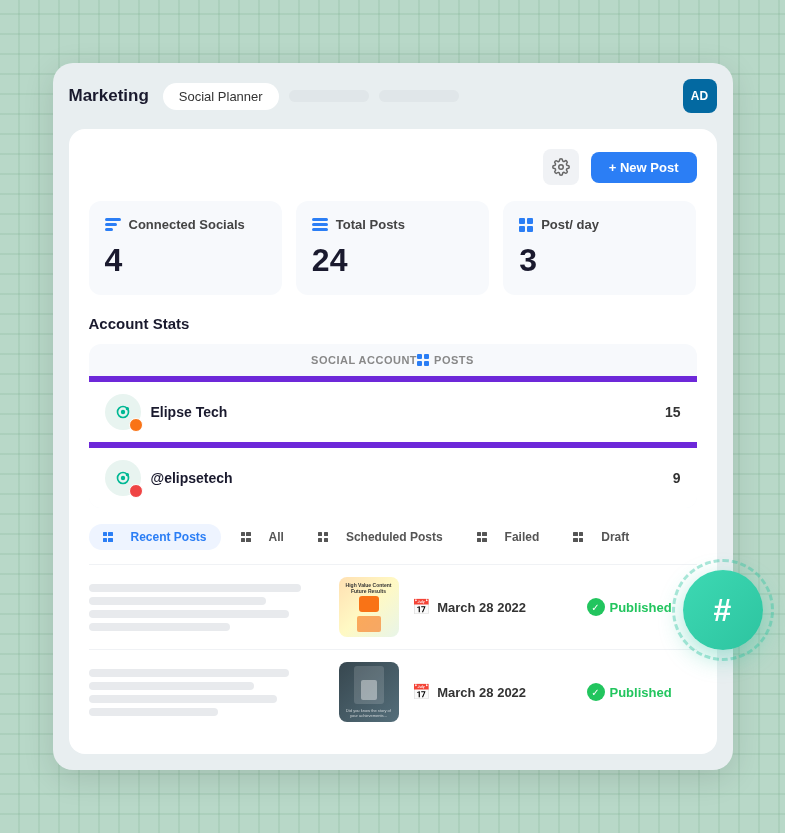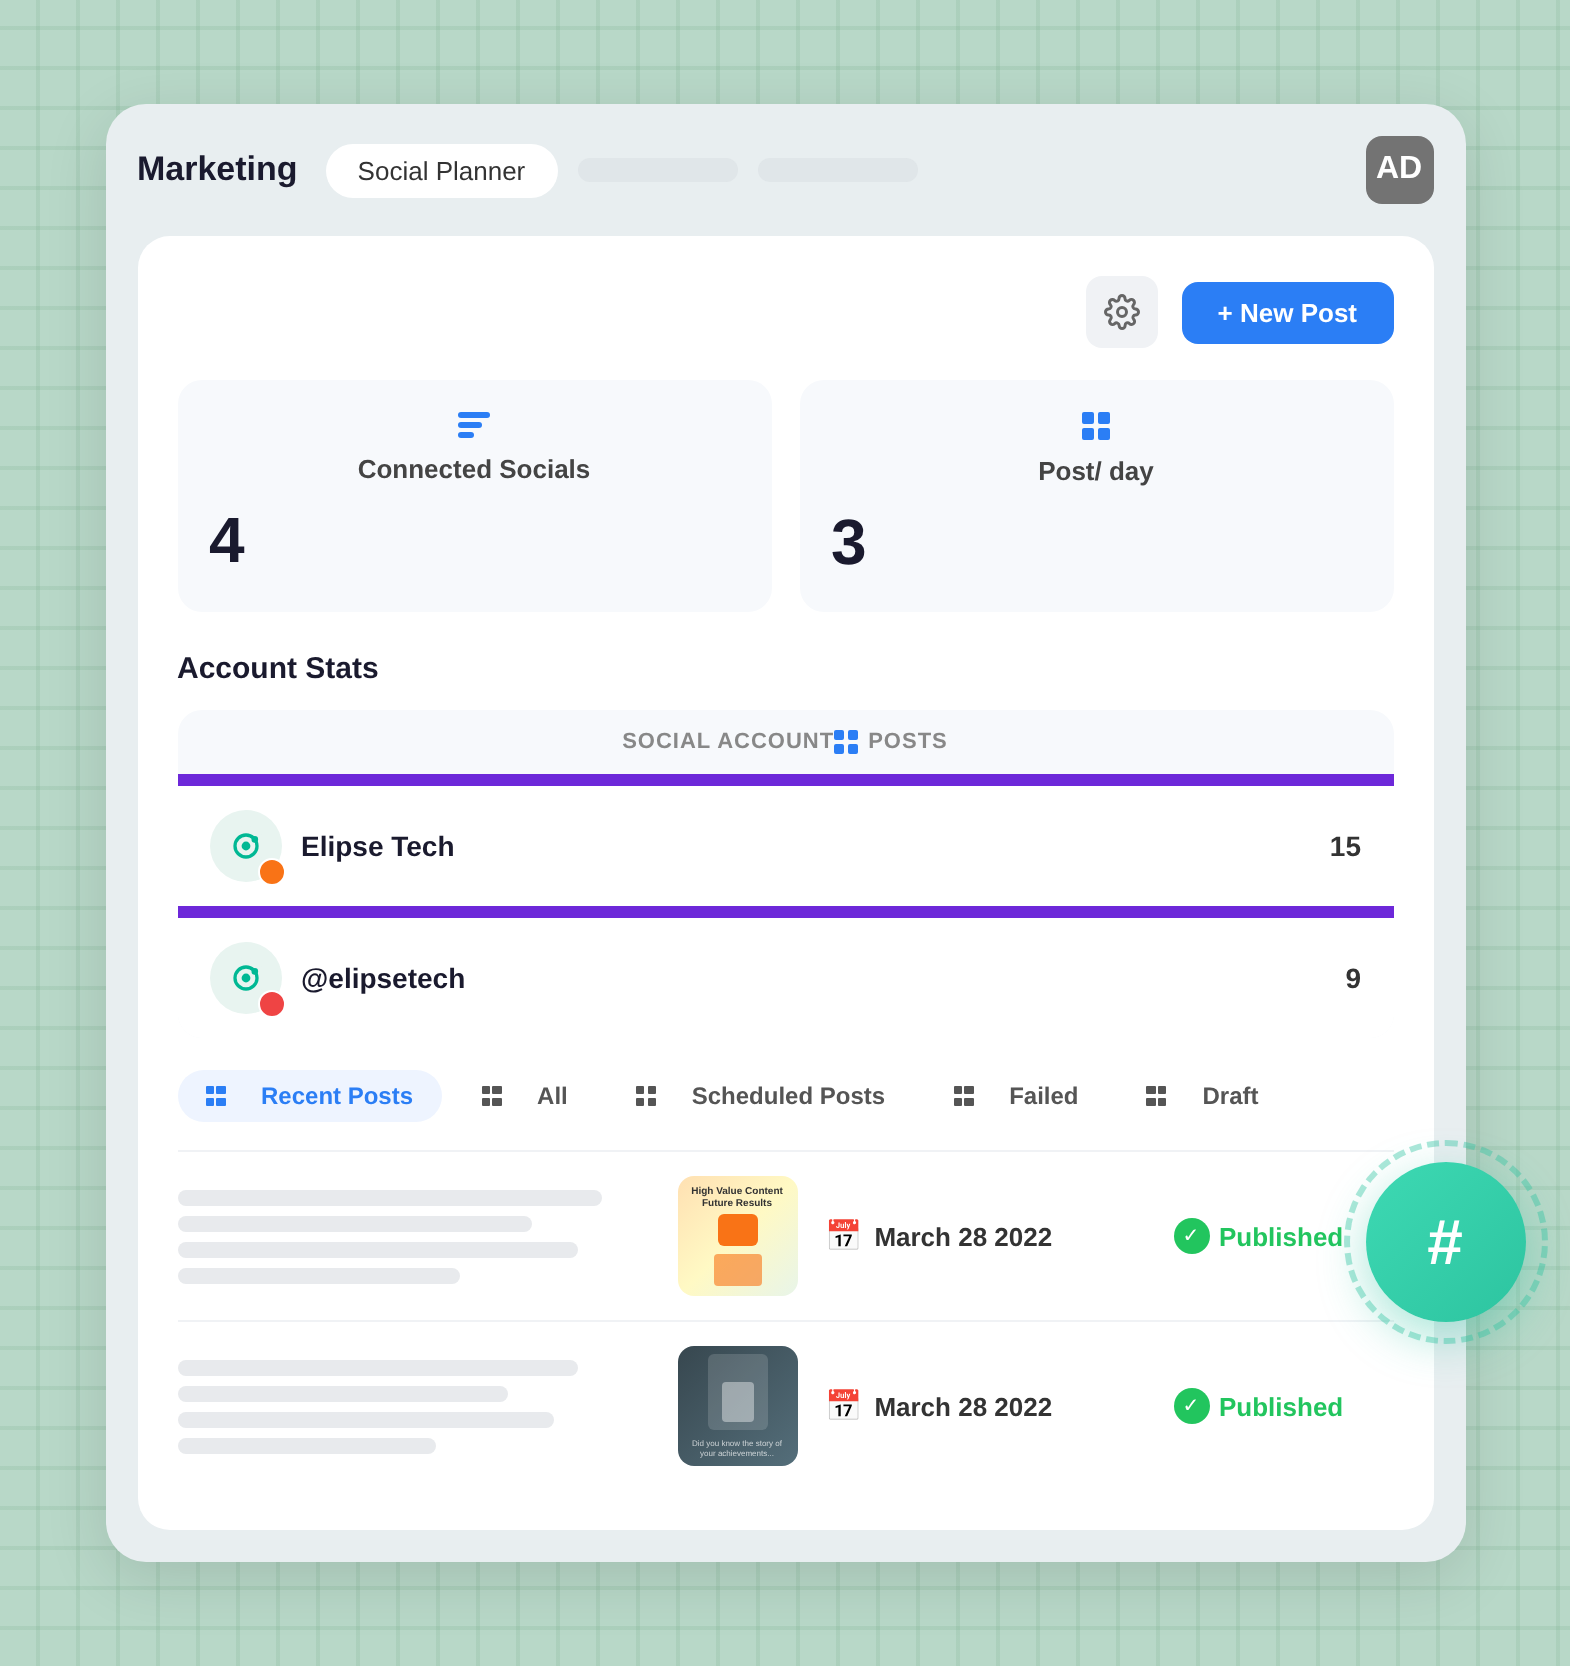--- a/index.html
+++ b/index.html
@@ -47,29 +47,29 @@
       cursor: pointer;
     }
     .nav-tab-inactive {
       background: #d8dee2;
       border-radius: 20px;
       padding: 6px 40px;
       opacity: 0.5;
     }
     .nav-avatar {
       margin-left: auto;
-      background: #737373;
+      background: #0369a1;
       color: white;
       border-radius: 8px;
       width: 34px;
       height: 34px;
       display: flex;
       align-items: center;
       justify-content: center;
-      font-size: 16px;
+      font-size: 12px;
       font-weight: 700;
     }
 
     
     .inner-card {
       background: white;
       border-radius: 16px;
       padding: 20px;
     }
 
@@ -117,21 +117,20 @@
       flex: 1;
       background: #f7f9fc;
       border-radius: 12px;
       padding: 16px;
     }
     .stat-label-row {
       display: flex;
       align-items: center;
       gap: 8px;
       margin-bottom: 10px;
-      flex-direction: column;
     }
     .stat-label {
       font-size: 13px;
       font-weight: 600;
       color: #444;
     }
     .stat-value {
       font-size: 32px;
       font-weight: 700;
       color: #1a1a2e;
@@ -424,20 +423,31 @@
           <span class="icon-stack">
             <span></span>
               <span></span>
               <span></span>
           </span>
           <span class="stat-label">Connected Socials</span>
         </div>
         <div class="stat-value">4</div>
       </div>
 
+      <div class="stat-card">
+        <div class="stat-label-row">
+          <span style="display:inline-flex;flex-direction:column;gap:2px;">
+            <span style="display:block;width:16px;height:3px;border-radius:2px;background:#2b7ef5;"></span>
+            <span style="display:block;width:16px;height:3px;border-radius:2px;background:#2b7ef5;"></span>
+            <span style="display:block;width:16px;height:3px;border-radius:2px;background:#2b7ef5;"></span>
+          </span>
+          <span class="stat-label">Total Posts</span>
+        </div>
+        <div class="stat-value">24</div>
+      </div>
 
       <div class="stat-card">
         <div class="stat-label-row">
           <span class="icon-grid">
             <span></span>
               <span></span>
               <span></span>
               <span></span>
           </span>
           <span class="stat-label">Post/ day</span>

